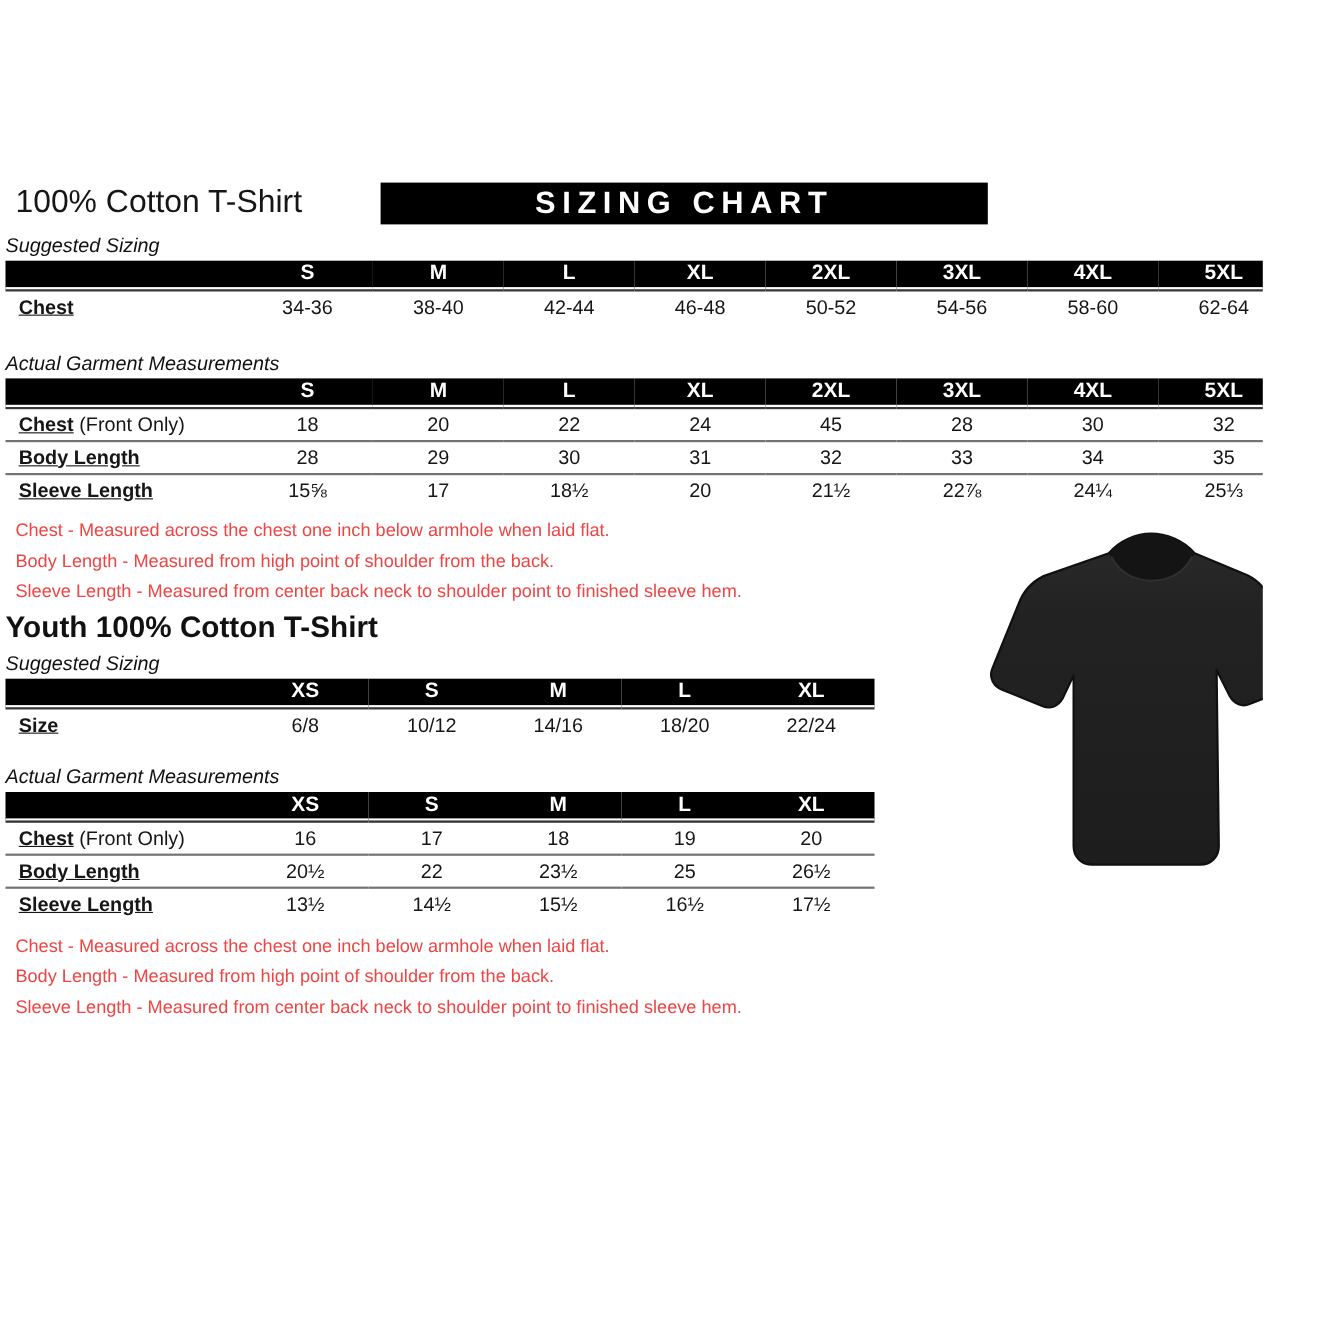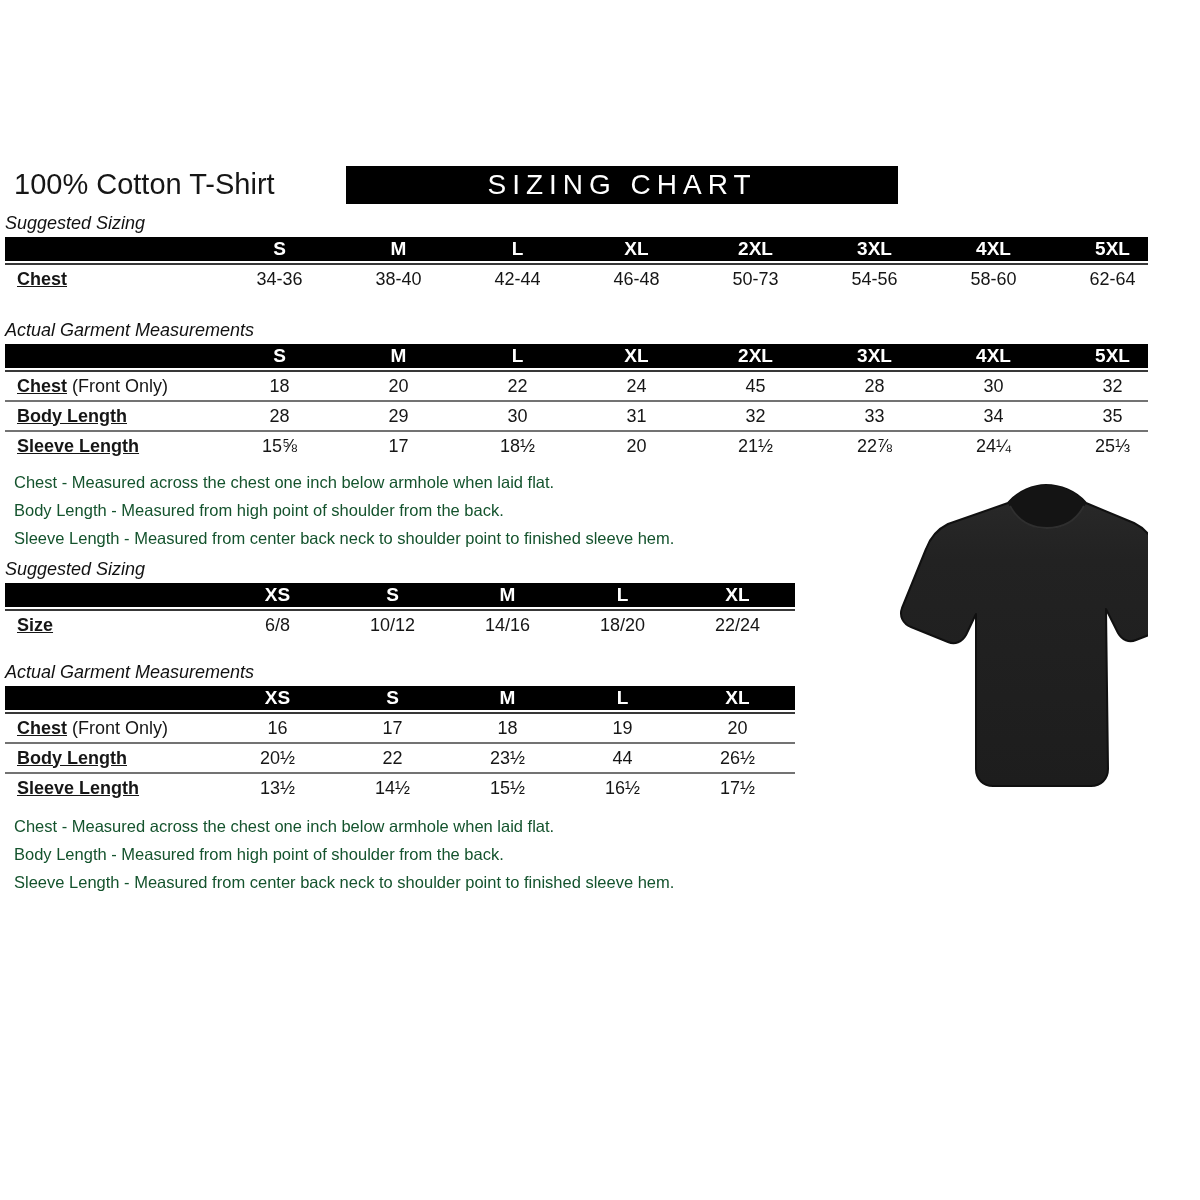--- a/index.html
+++ b/index.html
@@ -11,21 +11,21 @@
 
   
   .header-row { position:relative; height:40px; }
   .main-title {
     position:absolute; left:14px; top:2px;
     font-size:29px; font-weight:normal; color:#161616; white-space:nowrap;
   }
   .banner {
     position:absolute; left:346px; top:0; width:552px; height:38px;
     background:#000; color:#fff; text-align:center; line-height:38px;
-    font-size:28px; font-weight:normal; letter-spacing:6px;
+    font-size:28px; font-weight:bold; letter-spacing:6px;
   }
 
   .sec-label { font-size:18px; line-height:22px; margin:6px 0 0 5px; color:#111;font-style:italic; }
   .sec-label.gap { margin-top:26px; }
   .sec-label.gap-y { margin-top:22px; }
 
   table { border-collapse:separate; border-spacing:0; margin:3px 0 0 5px; table-layout:fixed; }
   .t-adult { width:1167px; }
   .t-youth { width:790px; }
   thead th {
@@ -37,21 +37,21 @@
     border-bottom:2px solid #737373;
   }
   tbody tr:first-child td { border-top:2px solid #383838; }
   tbody tr:last-child td { border-bottom:none; }
   td.rowlabel { text-align:left; padding-left:12px; }
   td.rowlabel b { font-weight:bold;text-decoration:underline; }
   td.rowlabel span { font-weight:normal; }
 
   .notes { margin:8px 0 0 14px; }
   .notes.y { margin-top:10px; }
-  .note-line { font-size:16.5px; line-height:28px; color:#14532d; }
+  .note-line { font-size:16.5px; line-height:28px; color:#ef4444; }
 
   .youth-title {
     font-size:27px; font-weight:bold; color:#111;
     margin:2px 0 0 5px; line-height:32px;
   }
 
   .tshirt-wrap { position:absolute; left:898px; top:479px; width:290px; height:328px; }
   .tshirt-wrap svg { display:block; width:100%; height:100%; }
 </style>
 </head>
@@ -91,21 +91,21 @@
             <th>5XL</th>
           </tr>
         </thead>
         <tbody>
           <tr>
             <td class="rowlabel"><b>Chest</b></td>
             <td>34-36</td>
             <td>38-40</td>
             <td>42-44</td>
             <td>46-48</td>
-            <td>50-73</td>
+            <td>50-52</td>
             <td>54-56</td>
             <td>58-60</td>
             <td>62-64</td>
           </tr>
         </tbody>
     </table>
 
     <div class="sec-label gap">Actual Garment Measurements</div>
     <table class="t-adult">
         <colgroup>
@@ -168,20 +168,21 @@
           </tr>
         </tbody>
     </table>
 
     <div class="notes">
         <div class="note-line">Chest - Measured across the chest one inch below armhole when laid flat.</div>
         <div class="note-line">Body Length - Measured from high point of shoulder from the back.</div>
         <div class="note-line">Sleeve Length - Measured from center back neck to shoulder point to finished sleeve hem.</div>
       </div>
 
+    <div class="youth-title">Youth 100% Cotton T-Shirt</div>
 
     <div class="sec-label">Suggested Sizing</div>
     <table class="t-youth">
         <colgroup>
           <col style="width: 215px;">
           <col>
           <col>
           <col>
           <col>
           <col>
@@ -235,21 +236,21 @@
             <td>17</td>
             <td>18</td>
             <td>19</td>
             <td>20</td>
           </tr>
           <tr>
             <td class="rowlabel"><b>Body Length</b></td>
             <td>20½</td>
             <td>22</td>
             <td>23½</td>
-            <td>44</td>
+            <td>25</td>
             <td>26½</td>
           </tr>
           <tr>
             <td class="rowlabel"><b>Sleeve Length</b></td>
             <td>13½</td>
             <td>14½</td>
             <td>15½</td>
             <td>16½</td>
             <td>17½</td>
           </tr>

